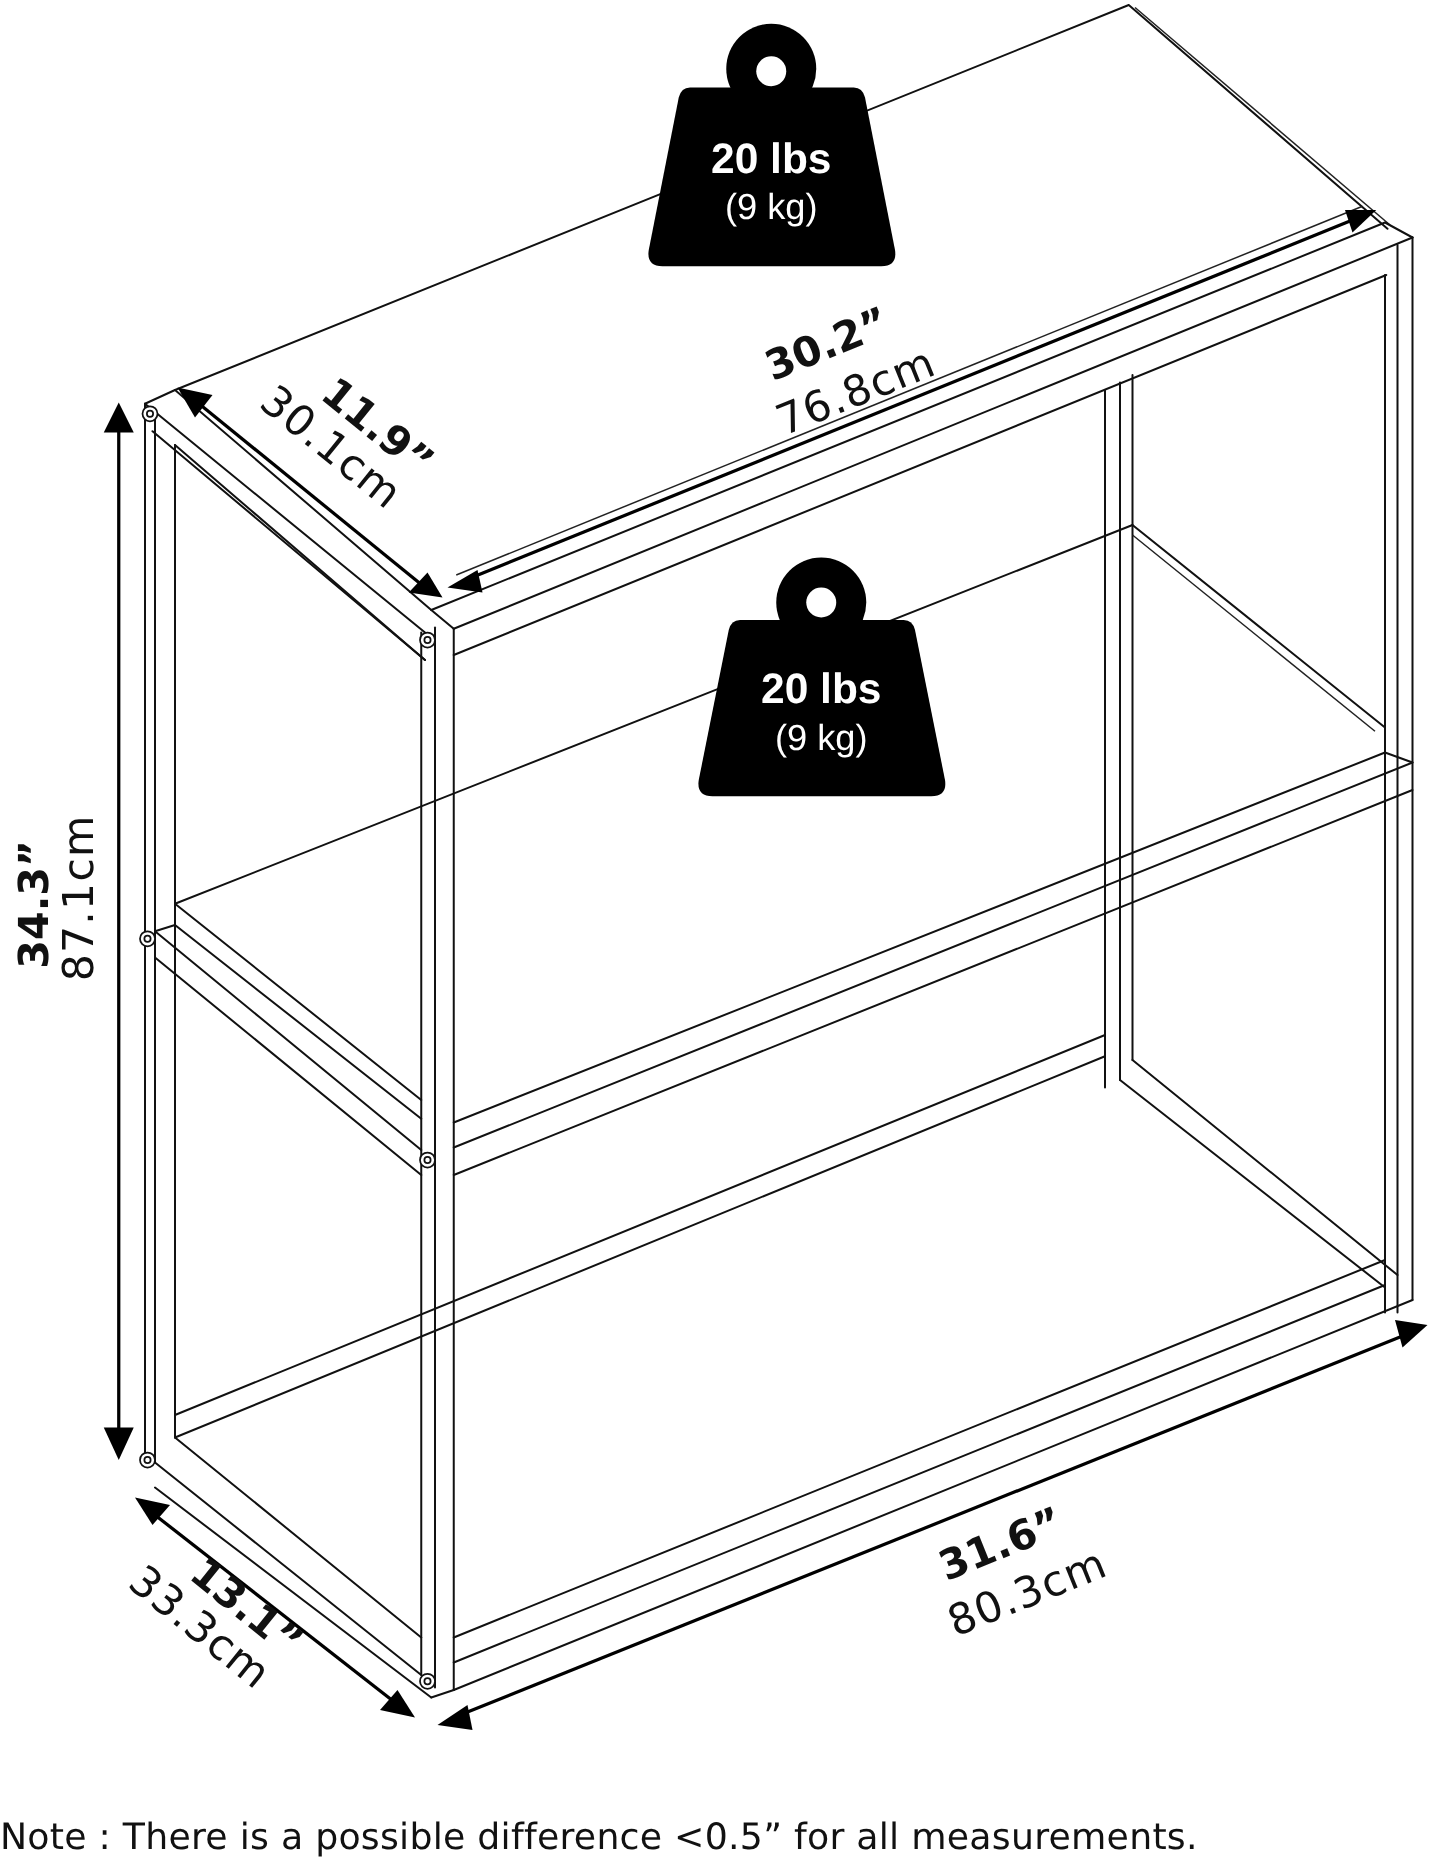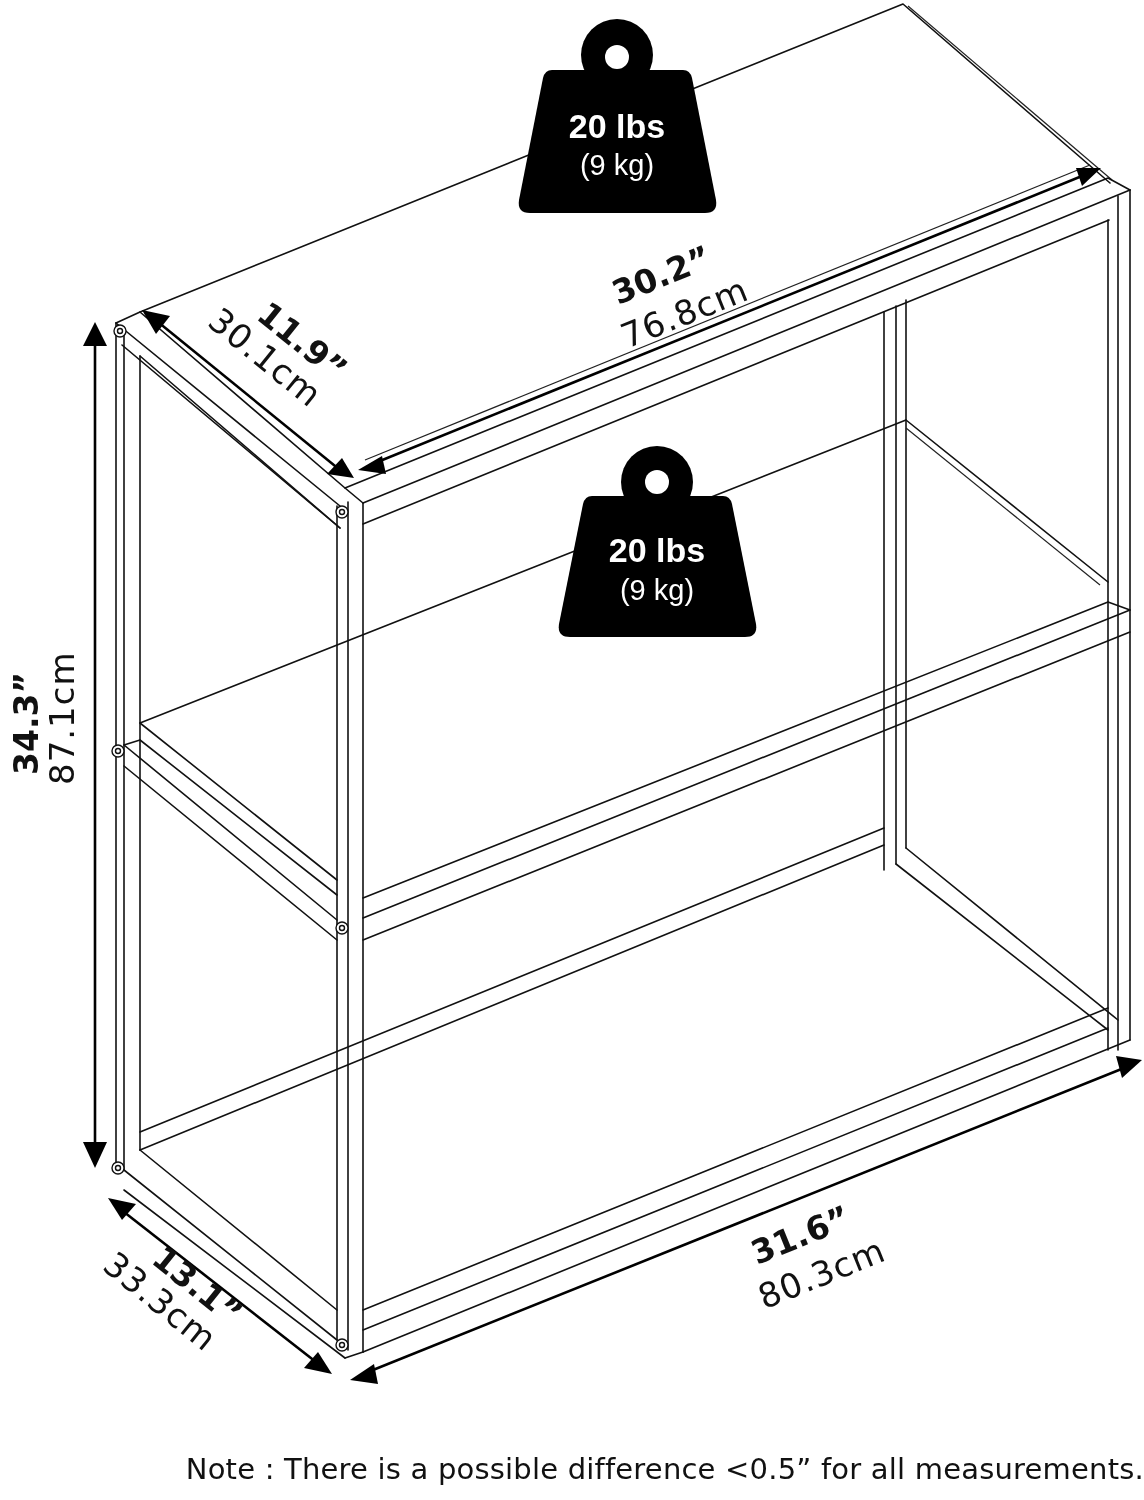--- a/index.html
+++ b/index.html
@@ -9,21 +9,21 @@
     .ln { stroke: #111111; stroke-width: 1.6; fill: none; stroke-linejoin: round; stroke-linecap: round; }
     .ln-thin { stroke: #222222; stroke-width: 1.2; fill: none; }
     .dim { stroke: #000000; stroke-width: 2.6; fill: none; }
     .head { fill: #000000; }
     .bolt { fill: #ffffff; stroke: #111111; stroke-width: 1.4; }
     .weight { fill: #000000; }
     .wt-main { font-family: "Liberation Sans", sans-serif; font-weight: bold; font-size: 34px; fill: #ffffff; }
     .wt-sub { font-family: "Liberation Sans", sans-serif; font-size: 29px; fill: #ffffff; }
     .dim-in { font-family: "DejaVu Sans", sans-serif; font-weight: bold; font-size: 33px; fill: #111111; }
     .dim-cm { font-family: "DejaVu Sans", sans-serif; font-weight: normal; font-size: 34px; fill: #111111; letter-spacing: 1px; }
-    .note { position: absolute; left: 0; top: 1452px; width: 1144px; text-align: right;
+    .note { position: absolute; left: 0; top: 1452px; width: 1144px; text-align: left;
             font-family: "DejaVu Sans", sans-serif; font-size: 29px; color: #111111; letter-spacing: 0.2px; }
   </style>
 </head>
 <body>
 
 <div id="stage">
 <svg width="1144" height="1500" viewBox="0 0 1144 1500" xmlns="http://www.w3.org/2000/svg">
 
   <g>
 

